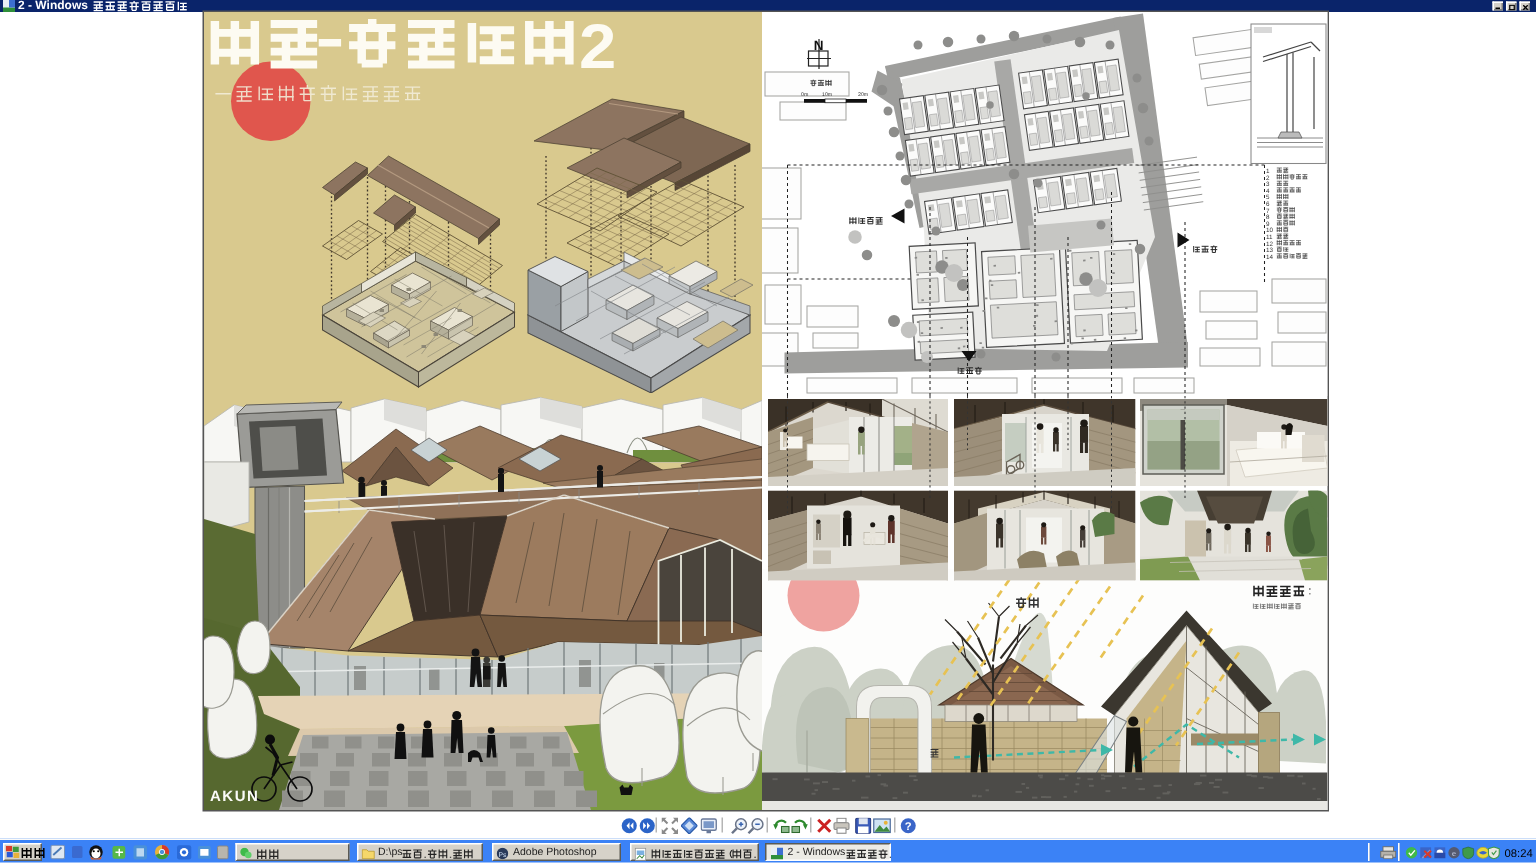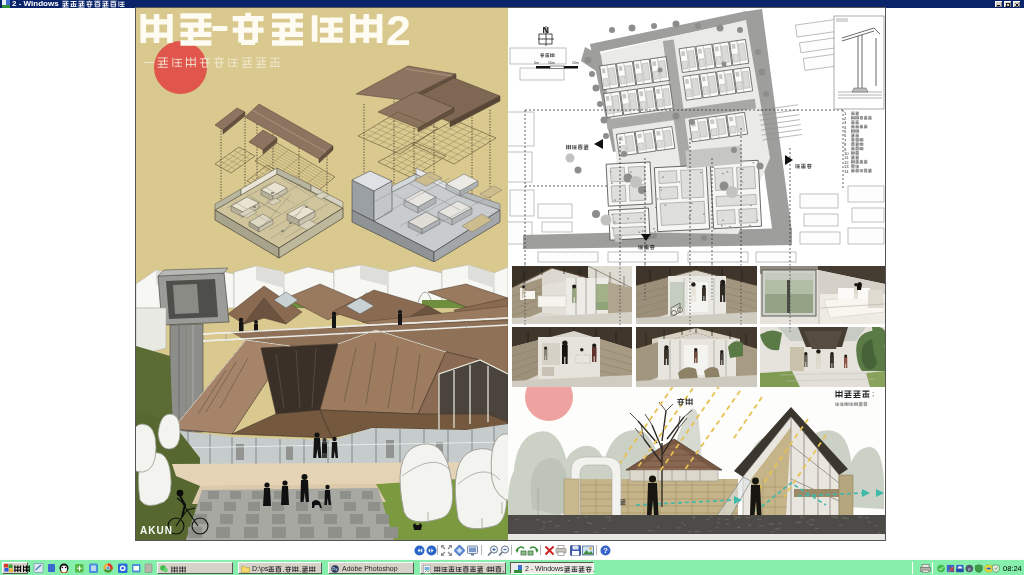--- a/index.html
+++ b/index.html
@@ -1451,21 +1451,21 @@
     </svg>
 
   <div class="abs" style="left:596px;top:3px;width:1px;height:10px;background:#b5b5b5;"></div>
 
   <svg class="abs" style="left:600px;top:2.5px" width="11" height="11" viewBox="0 0 11 11">
       <circle cx="5.5" cy="5.5" r="5" fill="#3a65c8"></circle>
       <text x="5.5" y="8" font-size="7.5" font-weight="bold" fill="#fff" text-anchor="middle" font-family="Liberation Sans">?</text>
     </svg>
 </div>
 
-<div class="abs" style="left:0;top:559px;width:1024px;height:16px;background:#86efac;border-top:1px solid #fcfbf8;padding-left:36px;">
+<div class="abs" style="left:0;top:559px;width:1024px;height:16px;background:#3b82f6;border-top:1px solid #fcfbf8;padding-left:36px;">
 
   <div class="abs" style="left:2px;top:2px;width:26px;height:12px;background:#d6d2c9;border:1px solid;border-color:#fff #5a5a55 #5a5a55 #fff;">
     <svg class="abs" style="left:1px;top:1px" width="9" height="8" viewBox="0 0 9 8">
         <rect x="0" y="0" width="4" height="3.5" fill="#d83a2a"></rect>
         <rect x="4.5" y="0.5" width="4" height="3.5" fill="#3f9a3a"></rect>
         <rect x="0.5" y="4" width="4" height="3.5" fill="#2a5ad8"></rect>
         <rect x="5" y="4.5" width="4" height="3.5" fill="#e8b23a"></rect>
       </svg>
     <svg class="abs" style="left:11px;top:2px" width="17" height="8" viewBox="0 0 17 8">
         <path d="M0.9,0.4 L0.9,7.0 M3.8,0.4 L3.8,7.0 M6.6,0.4 L6.6,7.0 M0.4,2.2 L7.0,2.2 M0.4,5.2 L7.0,5.2 M9.5,0.4 L9.5,7.0 M12.4,0.4 L12.4,7.0 M15.2,0.4 L15.2,7.0 M9.1,2.2 L15.7,2.2 M9.1,5.2 L15.7,5.2" stroke="#000" stroke-width="1.00" fill="none"></path>

